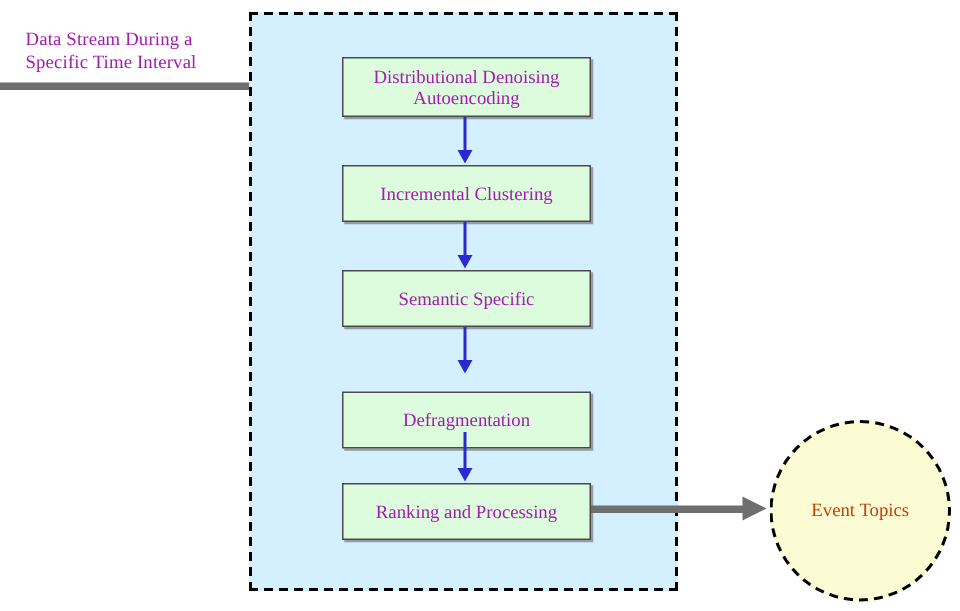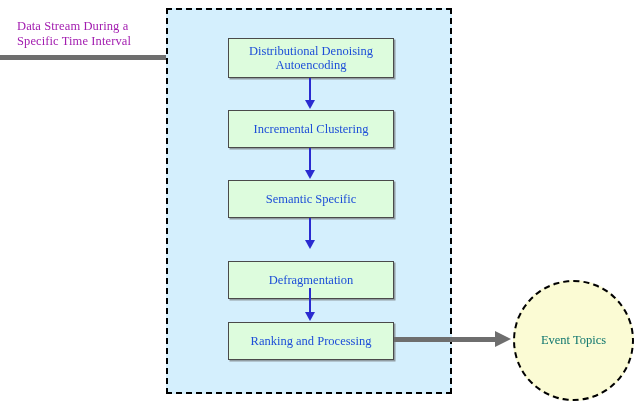--- a/index.html
+++ b/index.html
@@ -50,21 +50,21 @@
     background: #ddfcdd;
     border: 1.2px solid #4a4a4a;
     box-sizing: border-box;
     box-shadow: 1.5px 1.5px 0 rgba(90,90,90,0.55);
     display: flex;
     align-items: center;
     justify-content: center;
     text-align: center;
     font-size: 12.5px;
     line-height: 14.5px;
-    color: #1d4ed8;
+    color: #a21caf;
   }
   .stage-box .stage-text {
     padding: 0 4px;
     white-space: pre-line;
   }
   .stage-1 { top: 38px; height: 40px; }
   .stage-2 { top: 110px; }
   .stage-3 { top: 180px; }
   .stage-4 { top: 250px; margin-top: 11px; }
   .stage-5 { top: 322px; }
@@ -120,21 +120,21 @@
     width: 121px;
     height: 121px;
     border-radius: 50%;
     background: #fbfbd4;
     border: 2px dashed #000000;
     box-sizing: border-box;
     display: flex;
     align-items: center;
     justify-content: center;
     font-size: 12.5px;
-    color: #0f766e;
+    color: #c2410c;
   }
 </style>
 </head>
 <body>
 
 <div id="canvas">
 
   <div class="stream-label">Data Stream During a
 Specific Time Interval</div>
 

